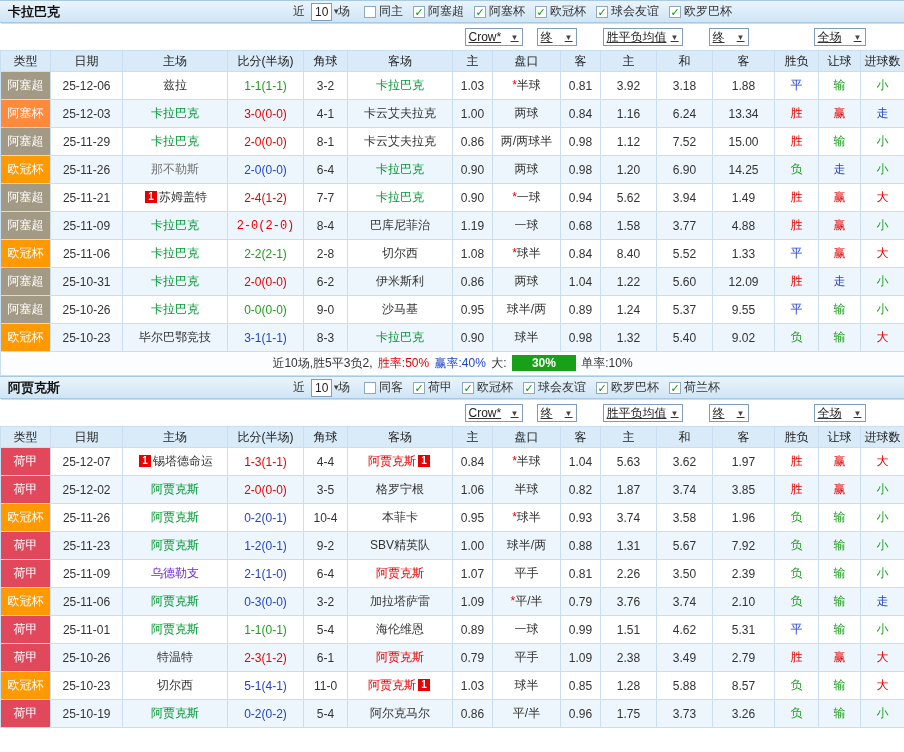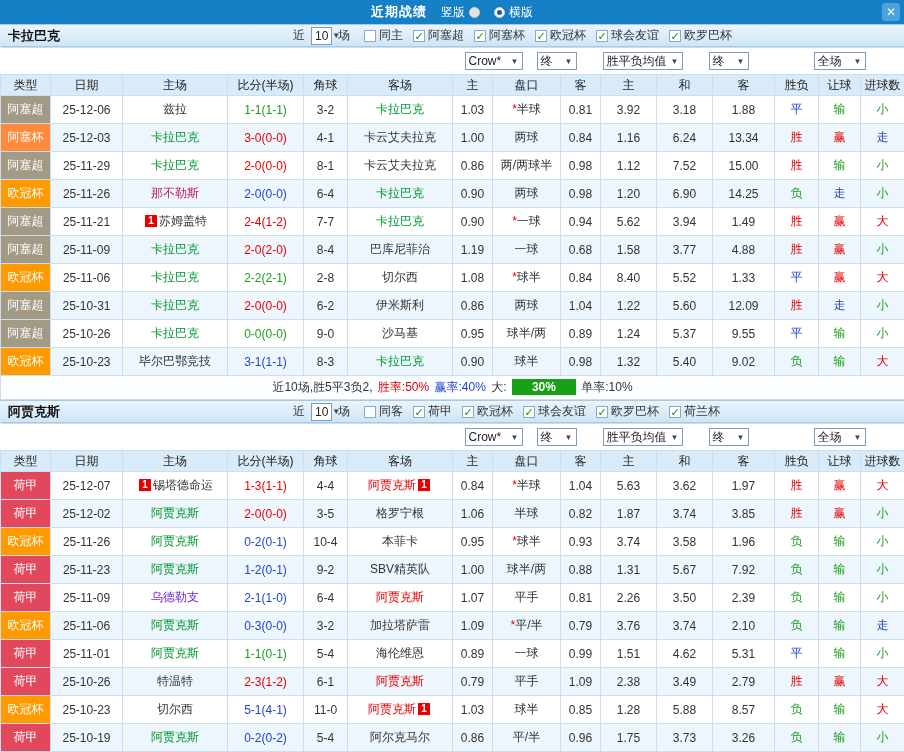--- a/index.html
+++ b/index.html
@@ -47,52 +47,40 @@
   }
   .dd .arr{font-size:8px;color:#444;}
   .w38{width:21px;} .w40{width:40px;} .w52{width:52px;} .w58{width:58px;} .w80{width:80px;}
 
   
   table.results{border-collapse:collapse;table-layout:fixed;width:904px;}
   table.results th,table.results td{
     border:1px solid #C9DEF0;text-align:center;padding:0;overflow:hidden;white-space:nowrap;
   }
   tr.filter-row th{border-left:none;border-right:none;background:#fff;height:26px;font-weight:normal;}
-  .frow{display:flex;align-items:flex-start;}
+  .frow{display:flex;align-items:flex-start;text-decoration:underline;}
   .f-odds .frow{padding-left:12px;gap:14px;}
   .f-mean .frow{padding-left:2px;gap:26px;}
   .f-scope .frow{justify-content:center;}
   tr.head-row th{background:#D9EBF9;height:20px;font-weight:normal;color:#222;}
   table.results tbody td{height:27px;}
   table.results tbody tr:nth-child(even){background:#EEF6FD;}
   td.summary{height:23px;background:#FBFDFF;text-align:center;}
   td.summary span{margin:0 1px;}
   .pct-badge{padding:1px 20px;font-weight:bold;}
   .badge{
     display:inline-block;width:12px;height:12px;background:#E60000;color:#fff;
     font-size:10px;line-height:12px;text-align:center;font-weight:bold;margin:0 2px;vertical-align:1px;
   }
 </style>
 </head>
 <body>
 
 <div class="app">
 
-  <div class="topbar">
-    <span class="title">近期战绩</span>
-    <span class="ritem">
-      <span>竖版</span>
-      <span class="rcirc"></span>
-    </span>
-    <span class="ritem">
-      <span class="rcirc sel"></span>
-      <span>横版</span>
-    </span>
-    <span class="closebtn">✕</span>
-  </div>
 
   <div class="sec-header">
     <span class="team">卡拉巴克</span>
     <div class="sec-controls">
       <span>近</span>
       <span class="dd w38">
         <span>10</span>
         <span class="arr">▼</span>
       </span>
       <span>场</span>
@@ -245,21 +233,21 @@
           <td style="color: rgb(51, 51, 51);">1.12</td>
           <td style="color: rgb(51, 51, 51);">7.52</td>
           <td style="color: rgb(51, 51, 51);">15.00</td>
           <td style="color: rgb(230, 0, 0);">胜</td>
           <td style="color: rgb(30, 158, 30);">输</td>
           <td style="color: rgb(30, 158, 30);">小</td>
         </tr>
         <tr>
           <td style="color: rgb(255, 255, 255); background: rgb(255, 153, 0);">欧冠杯</td>
           <td style="color: rgb(51, 51, 51);">25-11-26</td>
-          <td style="color: #be185d; margin-top: 44px;"><span>那不勒斯</span></td>
+          <td style="color: #737373; margin-top: 44px;"><span>那不勒斯</span></td>
           <td style="color: rgb(34, 68, 204);">2-0(0-0)</td>
           <td style="color: rgb(51, 51, 51);">6-4</td>
           <td style="color: rgb(0, 153, 51);"><span>卡拉巴克</span></td>
           <td style="color: rgb(51, 51, 51);">0.90</td>
           <td style="color: rgb(51, 51, 51);">两球</td>
           <td style="color: rgb(51, 51, 51);">0.98</td>
           <td style="color: rgb(51, 51, 51);">1.20</td>
           <td style="color: rgb(51, 51, 51);">6.90</td>
           <td style="color: rgb(51, 51, 51);">14.25</td>
           <td style="color: rgb(30, 158, 30);">负</td>
@@ -280,21 +268,21 @@
           <td style="color: rgb(51, 51, 51);">3.94</td>
           <td style="color: rgb(51, 51, 51);">1.49</td>
           <td style="color: rgb(230, 0, 0);">胜</td>
           <td style="color: rgb(230, 0, 0);">赢</td>
           <td style="color: rgb(230, 0, 0);">大</td>
         </tr>
         <tr>
           <td style="color: rgb(255, 255, 255); background: rgb(163, 154, 134);">阿塞超</td>
           <td style="color: rgb(51, 51, 51);">25-11-09</td>
           <td style="color: rgb(0, 153, 51);"><span>卡拉巴克</span></td>
-          <td style="color: rgb(230, 0, 0);">2-0(2-0)</td>
+          <td style="color: rgb(230, 0, 0); font-family: Liberation Mono, monospace;">2-0(2-0)</td>
           <td style="color: rgb(51, 51, 51);">8-4</td>
           <td style="color: rgb(51, 51, 51);"><span>巴库尼菲治</span></td>
           <td style="color: rgb(51, 51, 51);">1.19</td>
           <td style="color: rgb(51, 51, 51);">一球</td>
           <td style="color: rgb(51, 51, 51);">0.68</td>
           <td style="color: rgb(51, 51, 51);">1.58</td>
           <td style="color: rgb(51, 51, 51);">3.77</td>
           <td style="color: rgb(51, 51, 51);">4.88</td>
           <td style="color: rgb(230, 0, 0);">胜</td>
           <td style="color: rgb(230, 0, 0);">赢</td>

